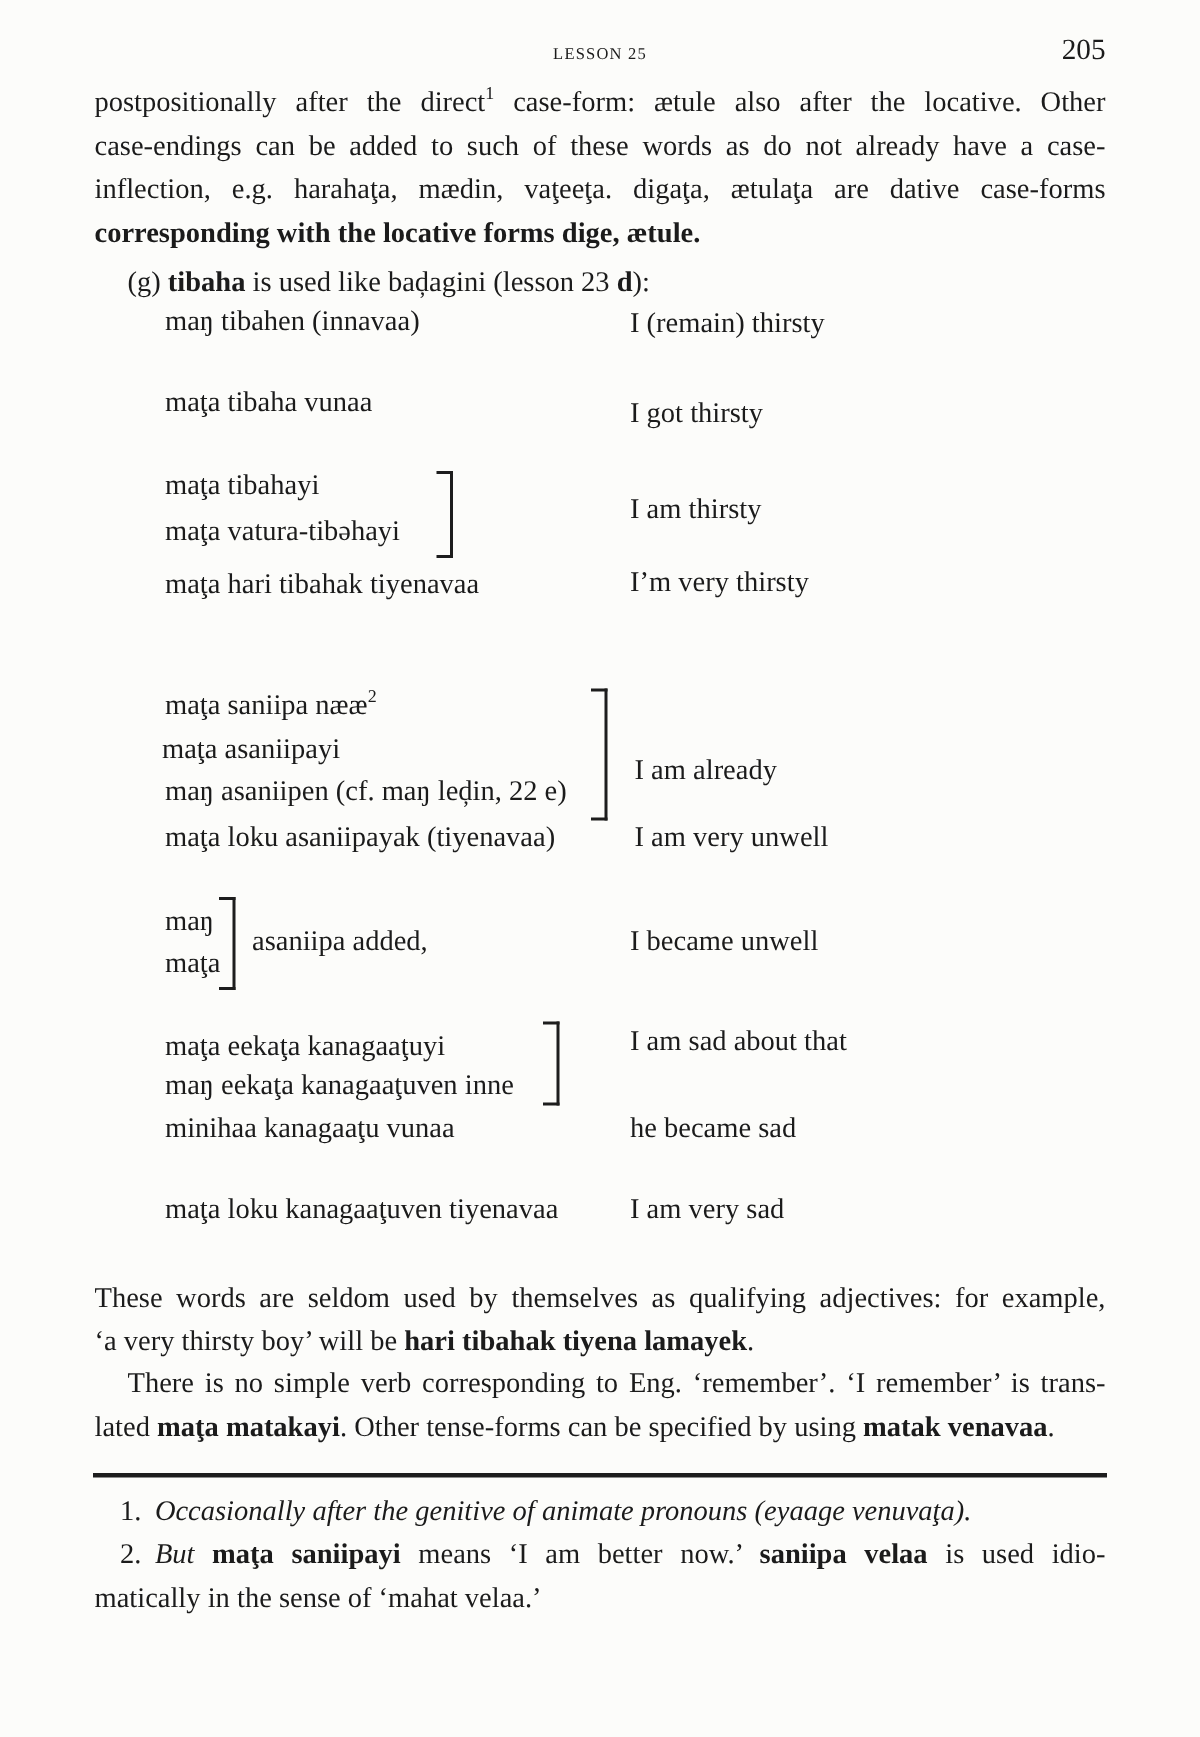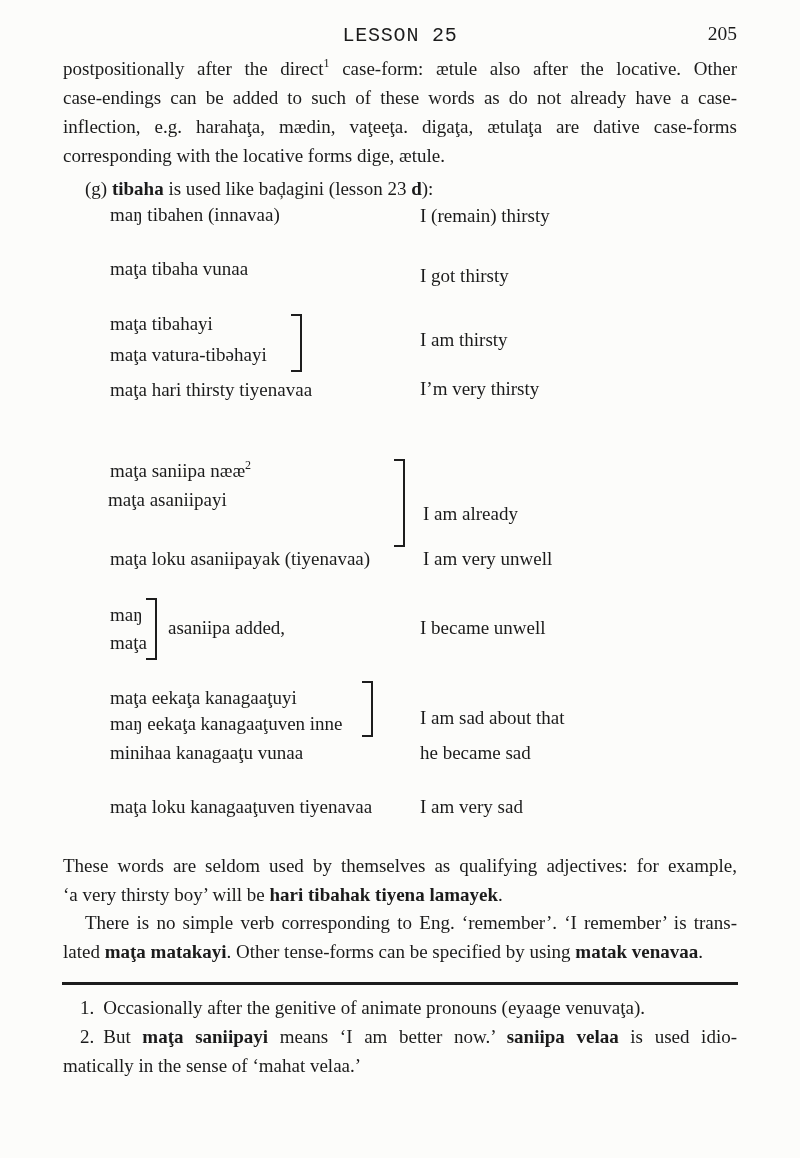--- a/index.html
+++ b/index.html
@@ -8,93 +8,94 @@
     width:800px;height:1158px;
     margin:0 auto;
     background:#fcfcfa;
     color:#1b1b1b;
     font-family:"Liberation Serif","DejaVu Serif",serif;
     font-size:19px;
     overflow:hidden;
   }
   .abs{position:absolute;white-space:nowrap;line-height:22px;}
   .jline{text-align:justify;text-align-last:justify;}
-  .hdr-title{font-size:20px;letter-spacing:0.8px;font-family:Liberation Mono, monospace;}
+  .hdr-title{font-size:11px;letter-spacing:0.8px;}
   .pgnum{font-size:19.5px;}
   b{font-weight:bold;text-align:right;}
   sup{font-size:12px;position:relative;top:-1px;vertical-align:super;line-height:0;}
   .bracket{
     position:absolute;
     width:9px;
     border:2px solid #1d1d1d;
     border-left:none;
   }
   .rule{
     position:absolute;
     left:62px;width:676px;height:3px;
     background:#1d1d1d;
   }
-  .fn-gap{margin-left:9px;}
+  .fn-gap{margin-left:9px;font-style:italic;}
 </style>
 </head>
 <body>
 
 <div class="page">
 
   <div class="abs hdr-title" style="left:0;right:0;top:25px;text-align:center;">LESSON 25</div>
   <div class="abs pgnum" style="right:63px;top:23px;">205</div>
 
   <div>
     <div class="abs jline" style="left:63px;top:58px;width:674px;">
       <span>postpositionally after the direct</span><sup>1</sup><span> case-form: ætule also after the locative. Other</span>
     </div>
     <div class="abs jline" style="left:63px;top:87px;width:674px;">case-endings can be added to such of these words as do not already have a case-</div>
     <div class="abs jline" style="left:63px;top:116px;width:674px;">inflection, e.g. harahaţa, mædin, vaţeeţa. digaţa, ætulaţa are dative case-forms</div>
-    <div class="abs" style="left:63px;top:145px;">corresponding with the locative forms dige, ætule.</div>
+    <div class="abs" style="left:63px;top:145px;font-weight:bold;">corresponding with the locative forms dige, ætule.</div>
   </div>
 
   <div class="abs" style="left:85px;top:178px;">
     <span>(g) </span><b>tibaha</b><span> is used like baḑagini (lesson 23 </span><b>d</b><span>):</span>
   </div>
 
   <div class="abs" style="left:110px;top:204px;">maŋ tibahen (innavaa)</div>
   <div class="abs" style="left:420px;top:205px;">I (remain) thirsty</div>
 
   <div class="abs" style="left:110px;top:258px;">maţa tibaha vunaa</div>
   <div class="abs" style="left:420px;top:265px;">I got thirsty</div>
 
   <div class="abs" style="left:110px;top:313px;">maţa tibahayi</div>
   <div class="abs" style="left:110px;top:344px;">maţa vatura-tibəhayi</div>
   <div class="bracket" style="left:291px;top:314px;height:54px;"></div>
   <div class="abs" style="left:420px;top:329px;">I am thirsty</div>
 
-  <div class="abs" style="left:110px;top:379px;">maţa hari thirsty tiyenavaa</div>
+  <div class="abs" style="left:110px;top:379px;">maţa hari tibahak tiyenavaa</div>
   <div class="abs" style="left:420px;top:378px;">I’m very thirsty</div>
 
 
   <div class="abs" style="left:110px;top:460px;">
     <span>maţa saniipa nææ</span><sup>2</sup>
   </div>
   <div class="abs" style="left:108px;top:489px;">maţa asaniipayi</div>
+  <div class="abs" style="left:110px;top:517px;">maŋ asaniipen (cf. maŋ leḑin, 22 e)</div>
   <div class="bracket" style="left:394px;top:459px;height:84px;"></div>
   <div class="abs" style="left:423px;top:503px;">I am already</div>
 
   <div class="abs" style="left:110px;top:548px;">maţa loku asaniipayak (tiyenavaa)</div>
   <div class="abs" style="left:423px;top:548px;">I am very unwell</div>
 
   <div class="abs" style="left:110px;top:604px;">maŋ</div>
   <div class="abs" style="left:110px;top:632px;">maţa</div>
   <div class="bracket" style="left:146px;top:598px;height:58px;"></div>
   <div class="abs" style="left:168px;top:617px;">asaniipa added,</div>
   <div class="abs" style="left:420px;top:617px;">I became unwell</div>
 
   <div class="abs" style="left:110px;top:687px;">maţa eekaţa kanagaaţuyi</div>
   <div class="abs" style="left:110px;top:713px;">maŋ eekaţa kanagaaţuven inne</div>
   <div class="bracket" style="left:362px;top:681px;height:52px;"></div>
-  <div class="abs" style="left:420px;top:707px;">I am sad about that</div>
+  <div class="abs" style="left:420px;top:684px;">I am sad about that</div>
 
   <div class="abs" style="left:110px;top:742px;">minihaa kanagaaţu vunaa</div>
   <div class="abs" style="left:420px;top:742px;">he became sad</div>
 
   <div class="abs" style="left:110px;top:796px;">maţa loku kanagaaţuven tiyenavaa</div>
   <div class="abs" style="left:420px;top:796px;">I am very sad</div>
 
   <div class="abs jline" style="left:63px;top:855px;width:674px;">These words are seldom used by themselves as qualifying adjectives: for example,</div>
   <div class="abs" style="left:63px;top:884px;">
     <span>‘a very thirsty boy’ will be </span><b>hari tibahak tiyena lamayek</b><span>.</span>

